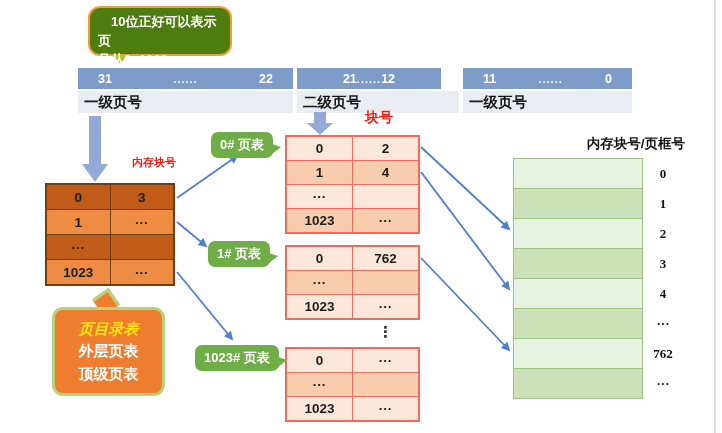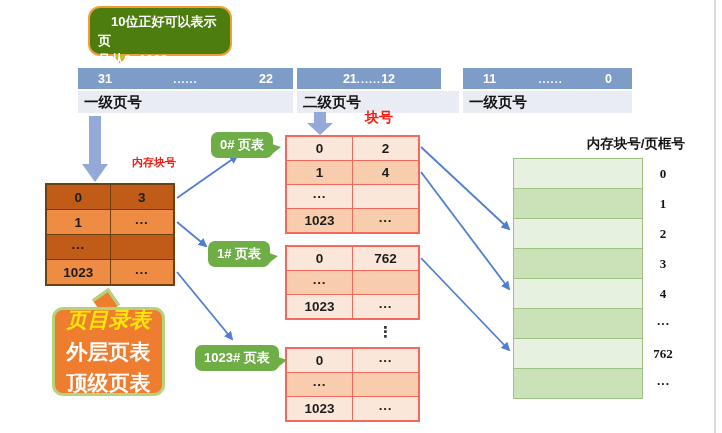--- a/index.html
+++ b/index.html
@@ -55,21 +55,21 @@
        background:#4d7c0f;border:2.5px solid #f49d38;border-radius:12px;
        box-sizing:border-box;color:#fff;font-weight:bold;font-size:13px;
        padding:5px 8px;line-height:1.45;}
   .callout-top .l1{text-indent:13px;}
   .callout-top-tail{position:absolute;left:112px;top:44px;width:16px;height:16px;z-index:6;
        background:#9ed32a;border-right:2.5px solid #f49d38;border-bottom:2.5px solid #f49d38;
        transform:rotate(45deg);box-sizing:border-box;}
   .callout-bot{position:absolute;left:52px;top:307px;width:113px;height:89px;z-index:7;
        background:#ee7d2f;border:3px solid #b5d47a;border-radius:11px;box-sizing:border-box;
        display:flex;flex-direction:column;align-items:center;justify-content:center;
-       color:#fff;font-weight:bold;font-size:21px;line-height:1.5;}
+       color:#fff;font-weight:bold;font-size:15px;line-height:1.5;}
   .callout-bot .dirname{color:#ffe70a;font-style:italic;}
   .callout-bot-tail{position:absolute;left:96px;top:292px;width:20px;height:20px;z-index:6;
        background:#ee7d2f;border-left:3px solid #b5d47a;border-top:3px solid #b5d47a;
        transform:rotate(55deg);box-sizing:border-box;}
   .edge-line{position:absolute;left:714px;top:0;width:1.5px;height:433px;
        background:#dcdcdc;z-index:1;}
   svg.arrows{position:absolute;left:0;top:0;z-index:4;pointer-events:none;}
 </style>
 </head>
 <body>

